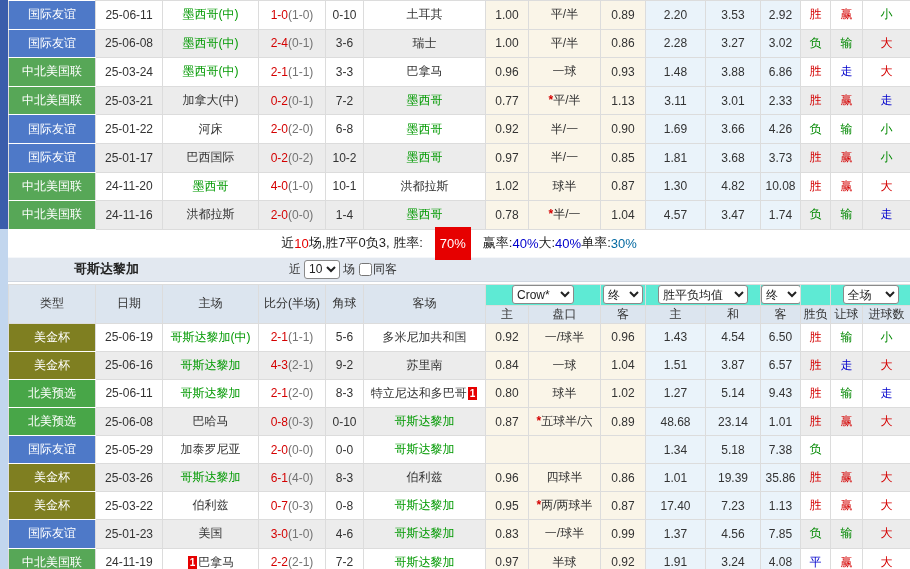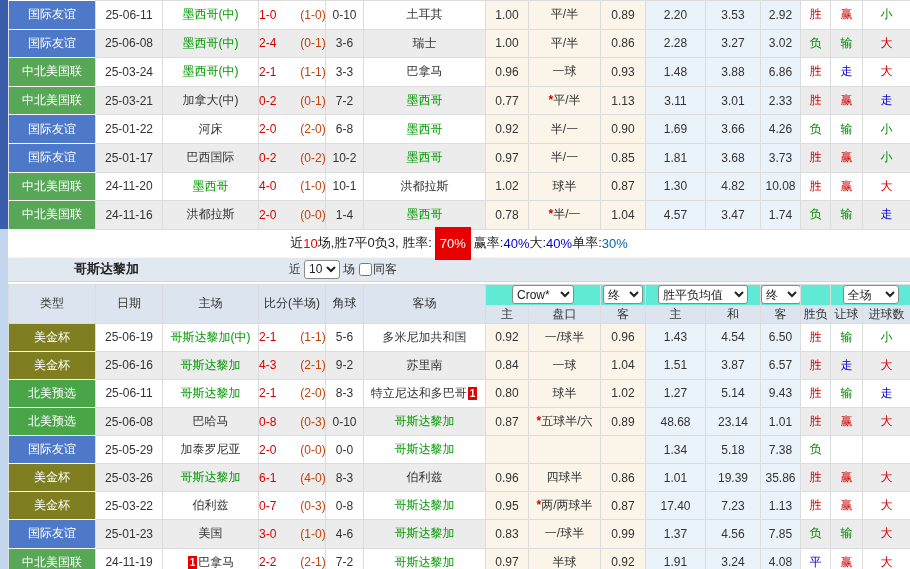--- a/index.html
+++ b/index.html
@@ -19,28 +19,28 @@
            white-space:nowrap; overflow:hidden; font-weight:normal; }
   #top-table tr  { height:28.6px; }
   #bottom-table tbody tr { height:28.1px; }
 
   td.typecell { color:#fff; border-bottom:1px solid #fff; border-top:1px solid #fff; }
   tr.alt td.zebra { background:#ececec; }
   td.asian { background:#faf5e8; }
   td.euro  { background:#eaf3fa; }
   .focus { color:#009900; }
   .ft { color:#d40000; }
-  .ht { color:#c2410c;padding-left:24px; }
+  .ht { color:#737373; }
   .star { color:#d40000; font-weight:bold; }
   .badge { display:inline-block; background:#e60000; color:#fff; font-size:10px;
            line-height:13px; padding:0 2px; margin:0 1px; font-weight:bold; }
 
   .summary-bar { height:27px; display:flex; align-items:center; justify-content:center;
                  background:#fff; font-size:13px; }
-  .summary-bar .hl { padding:9px 5px; margin:0 3px; }
+  .summary-bar .hl { padding:9px 5px; margin:0 12px; }
 
   .section-bar { height:25px; background:#e2e8f0; display:flex; align-items:center;
                  border-top:1px solid #f5f7fa; border-bottom:1px solid #cfd6e0; }
   .section-title { margin-left:66px; font-weight:bold; font-size:13px; color:#222; }
   .controls { margin-left:150px; display:flex; align-items:center; }
   .controls select { margin:0 3px; }
   .controls input[type=checkbox] { margin:0 1px 0 4px; width:13px; height:13px; }
   select { font-size:12px; height:19px; border:1px solid #8a8a8a; border-radius:3px;
            background:#fff; color:#222; }
   .sel-provider { width:62px; } .sel-final { width:40px; }

